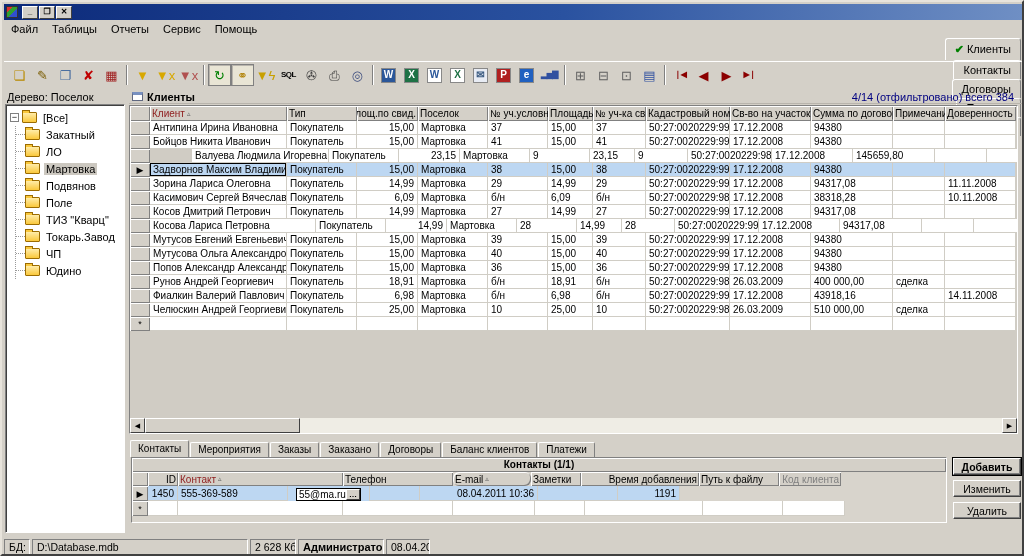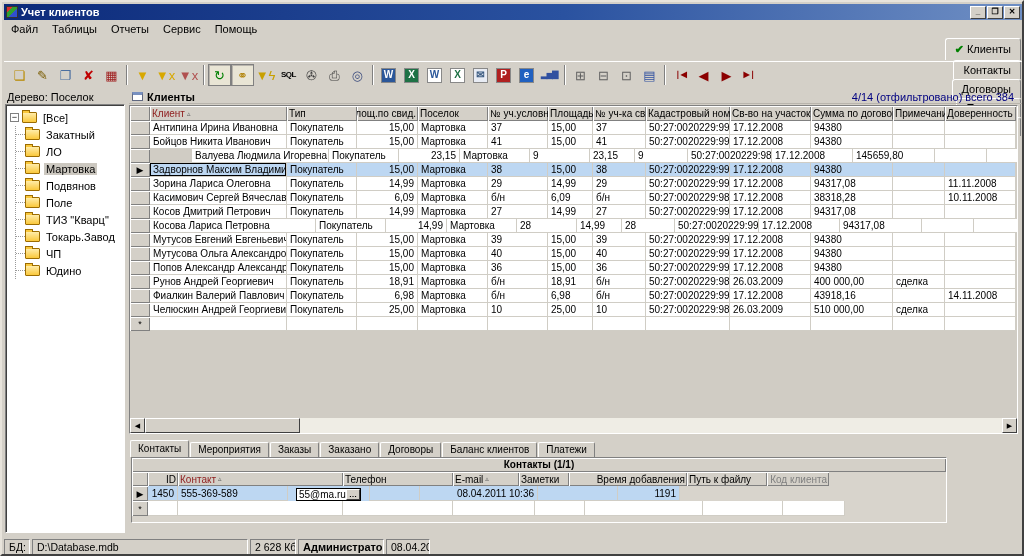--- a/index.html
+++ b/index.html
@@ -130,21 +130,20 @@
     white-space:nowrap; overflow:hidden; }
   .sseg.bold { font-weight:bold; font-size:11px; }
 </style>
 </head>
 <body>
 
 <div id="window">
 
   <div class="titlebar">
     <span class="app-icon"></span>
-    <span class="title-text">Учет клиентов</span>
     <button class="winbtn">_</button>
     <button class="winbtn">❐</button>
     <button class="winbtn">✕</button>
   </div>
 
   <div class="menubar" id="menubar">
       <span class="menu-item">Файл</span>
       <span class="menu-item">Таблицы</span>
       <span class="menu-item">Отчеты</span>
       <span class="menu-item">Сервис</span>
@@ -570,21 +569,21 @@
       <div class="btab">Баланс клиентов</div>
       <div class="btab">Платежи</div>
     </div>
   <div class="contacts-grid" id="contactsgrid">
       <div class="cg-title">Контакты (1/1)</div>
       <div class="grid-row hdr">
         <div class="marker" style="width: 16px;"></div>
         <div class="hdrcell" style="width: 30px; justify-content: flex-end;">ID</div>
         <div class="hdrcell sorted" style="width: 165px;">Контакт<span class="sortmark">▵</span></div>
         <div class="hdrcell" style="width: 110px;">Телефон</div>
-        <div class="hdrcell" style="width: 66px;">E-mail<span class="sortmark">▵</span></div>
+        <div class="hdrcell" style="width: 78px; border-radius: 6px;">E-mail<span class="sortmark">▵</span></div>
         <div class="hdrcell" style="width: 50px;">Заметки</div>
         <div class="hdrcell" style="width: 118px; justify-content: flex-end;">Время добавления</div>
         <div class="hdrcell" style="width: 80px;">Путь к файлу</div>
         <div class="hdrcell dim" style="width: 62px; justify-content: flex-end;">Код клиента</div>
       </div>
       <div class="grid-row selected">
         <div class="marker" style="width: 16px;">▶</div>
         <div class="cell r" style="width: 30px;">1450</div>
         <div class="cell" style="width: 110px;">555-369-589</div>
         <div class="cell" style="width: 82px; padding: 8px; align-items: center;">
@@ -600,20 +599,25 @@
         <div class="cell" style="width: 30px;"></div>
         <div class="cell" style="width: 165px;"></div>
         <div class="cell" style="width: 110px;"></div>
         <div class="cell" style="width: 82px;"></div>
         <div class="cell" style="width: 50px;"></div>
         <div class="cell" style="width: 118px;"></div>
         <div class="cell" style="width: 80px;"></div>
         <div class="cell" style="width: 62px;"></div>
       </div>
     </div>
+  <div class="side-buttons" id="sidebuttons">
+      <button class="pushbtn default">Добавить</button>
+      <button class="pushbtn">Изменить</button>
+      <button class="pushbtn">Удалить</button>
+    </div>
 
   <div class="statusbar" id="statusbar">
       <div class="sseg" style="width: 26px;">БД:</div>
       <div class="sseg" style="width: 216px;">D:\Database.mdb</div>
       <div class="sseg" style="width: 46px;">2 628 Кб</div>
       <div class="sseg bold" style="width: 86px;">Администратор</div>
       <div class="sseg" style="width: 44px;">08.04.2011</div>
     </div>
 </div>
 

